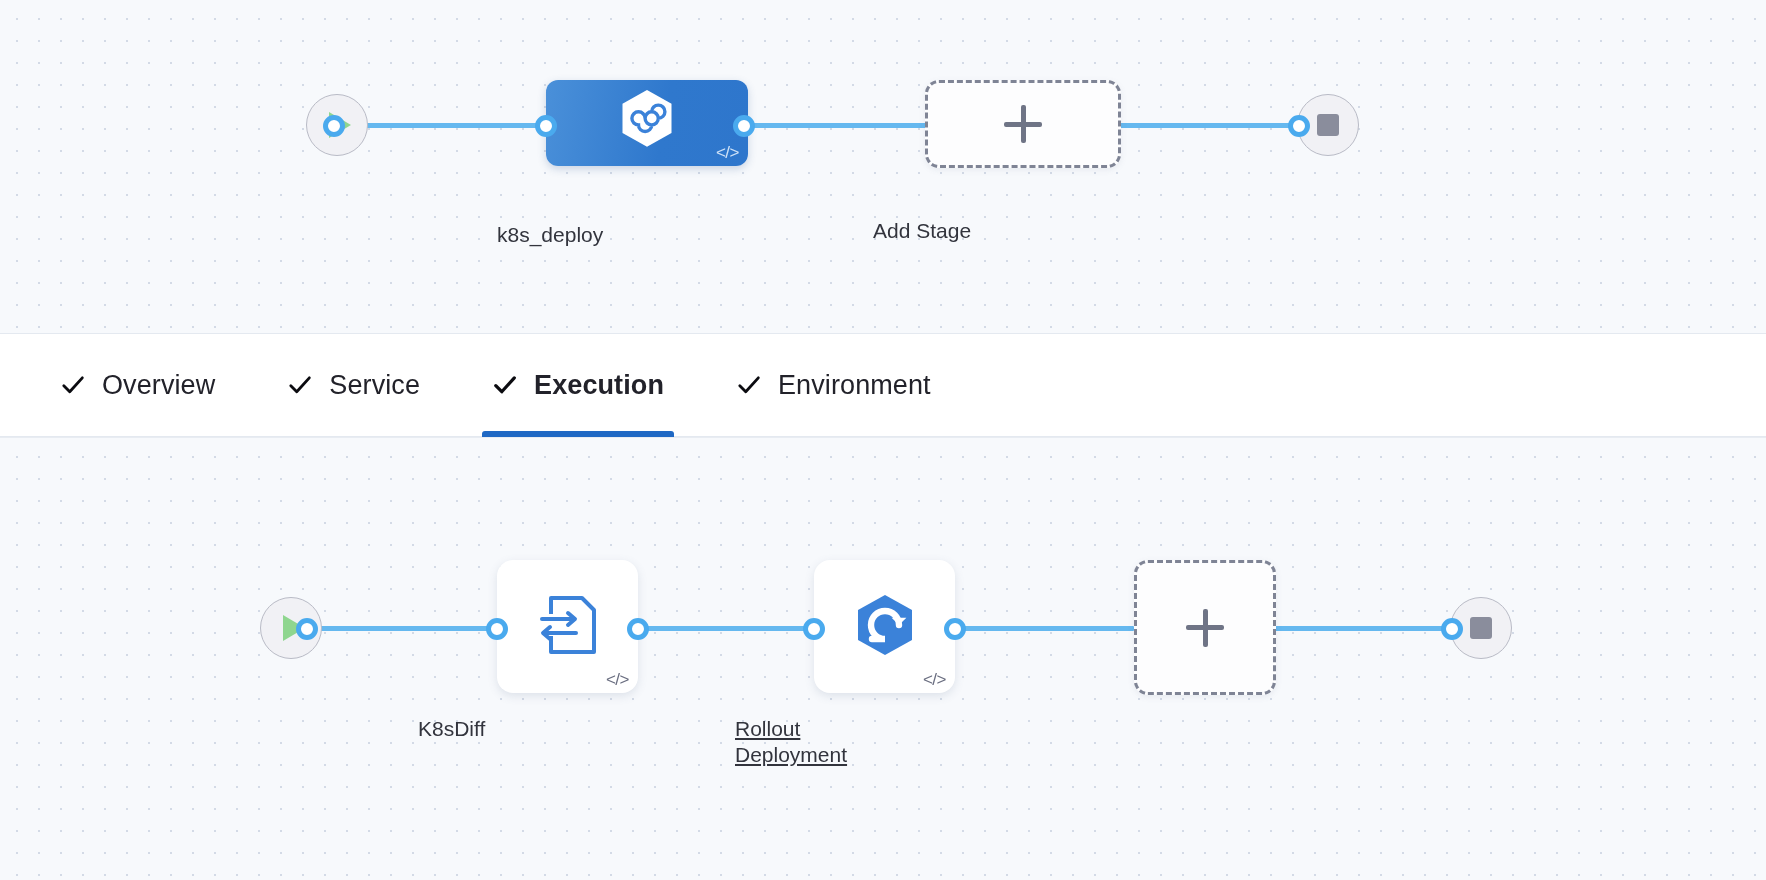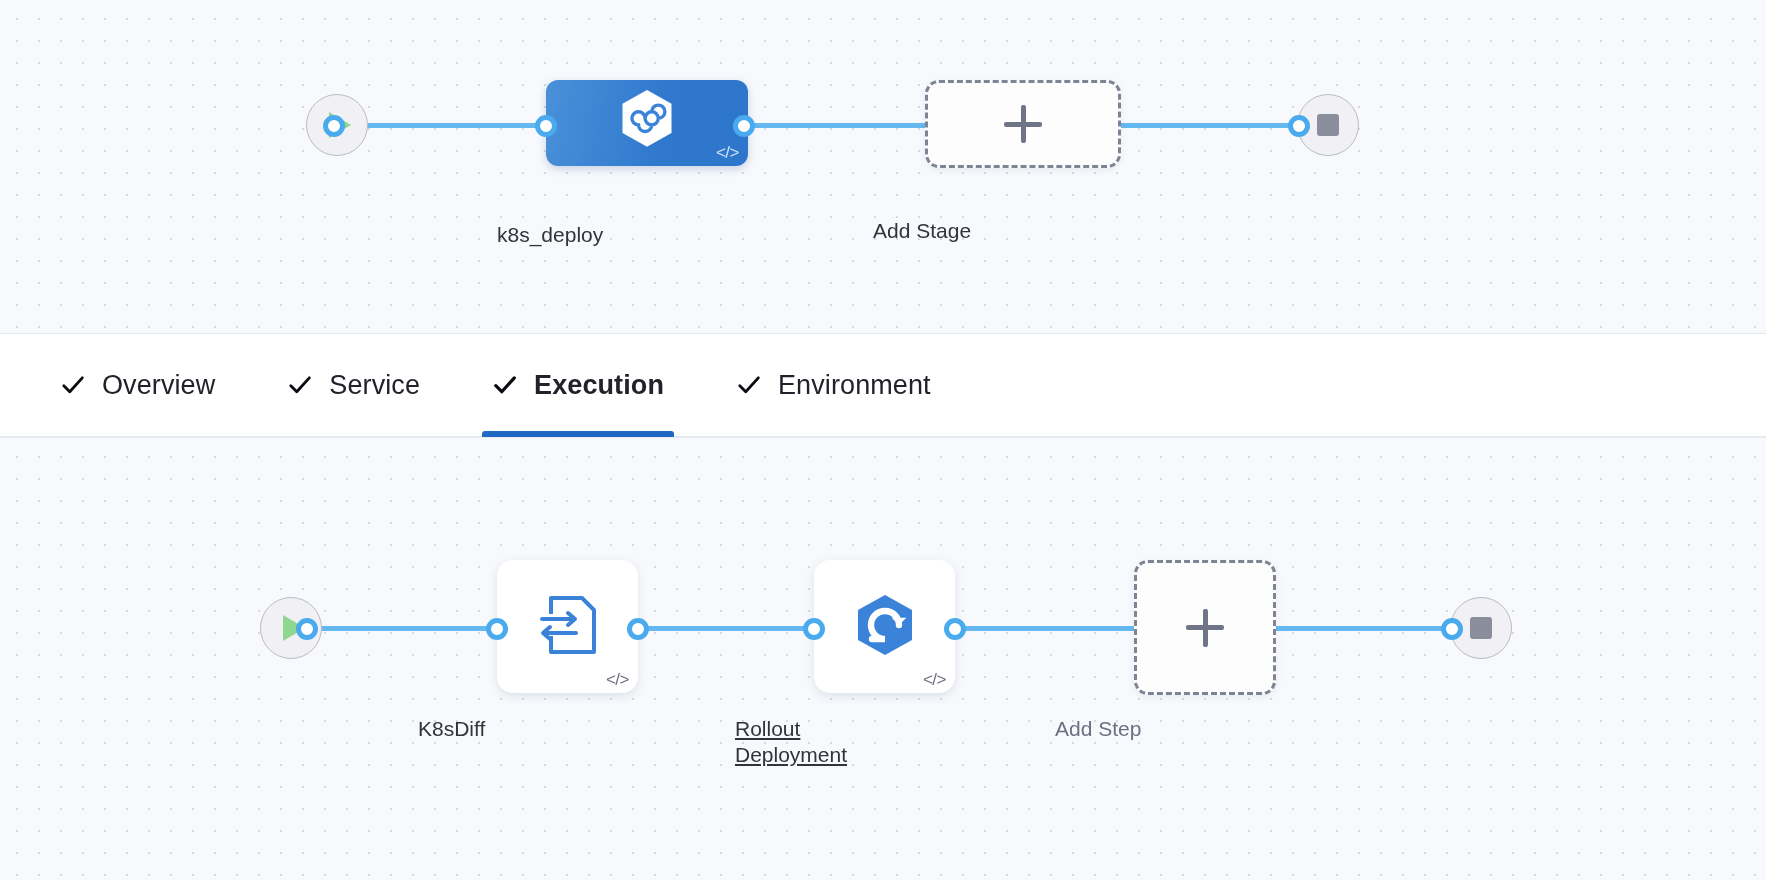--- a/index.html
+++ b/index.html
@@ -261,21 +261,20 @@
     </div>
     <div class="port" style="left:803px; top:180px;"></div>
     <div class="port" style="left:944px; top:180px;"></div>
     <div class="nlabel" style="left:735px; top:278px; width:300px;text-decoration:underline;">Rollout
 Deployment</div>
 
     <div class="add-box" style="left:1134px; top:122px; width:142px; height:135px;">
       <span class="plus-h"></span>
       <span class="plus-v"></span>
     </div>
-    <div class="nlabel muted" style="left:1055px; top:278px; width:300px;">Add Step</div>
 
     <div class="node" style="left:1450px; top:159px;">
       <div class="terminal">
         <div class="stop-sq"></div>
       </div>
     </div>
     <div class="port" style="left:1441px; top:180px;"></div>
   </div>
 
 </div>

